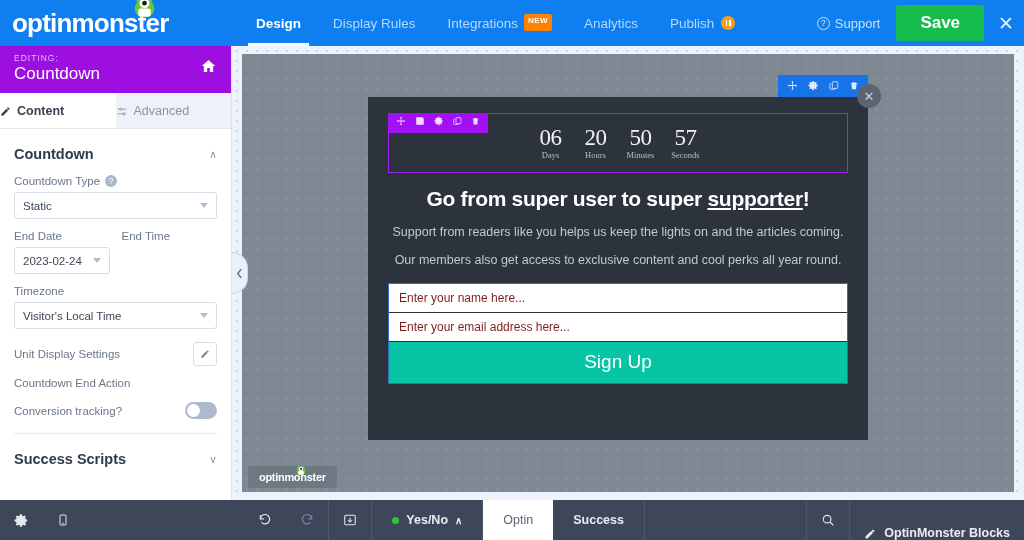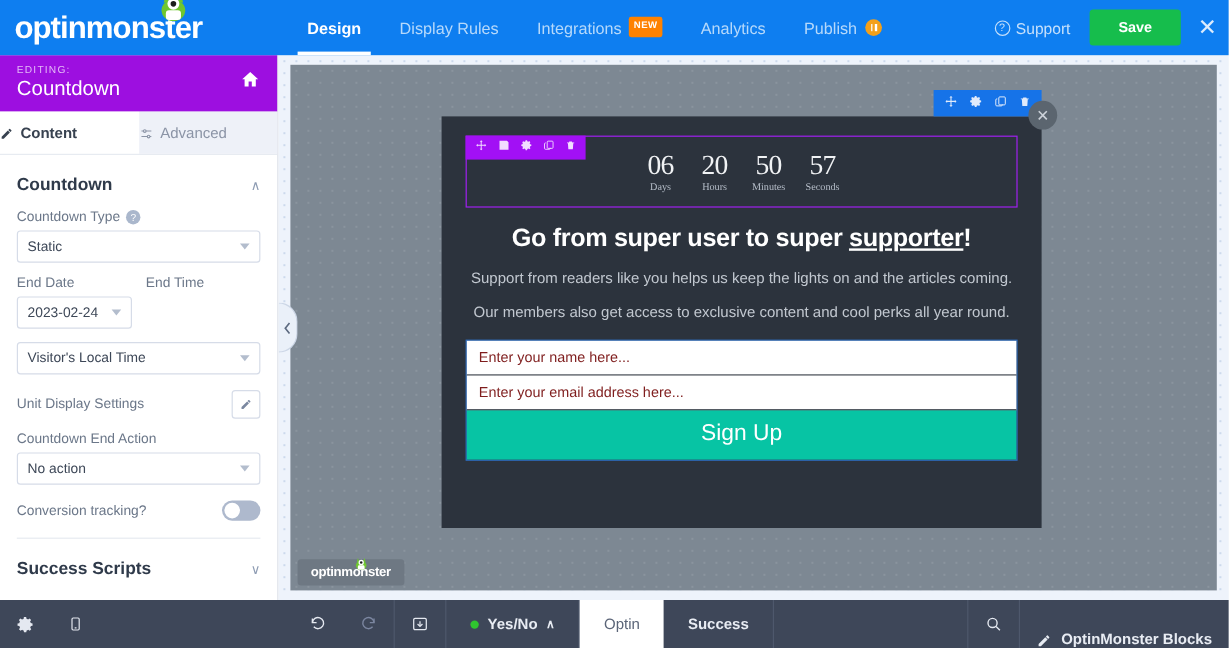--- a/index.html
+++ b/index.html
@@ -47,21 +47,21 @@
   .badge-pause i { width: 1.5px; height: 6px; background: #fff; margin: 0 .8px; display: block; }
   .top-right { display: flex; align-items: center; gap: 0; padding-right: 10px; }
   .support {
     display: flex; align-items: center; color: #c6e0fb; font-size: 13px; cursor: pointer; gap: 5px;
   }
   .q-circle {
     width: 13px; height: 13px; border: 1.2px solid #c6e0fb; border-radius: 50%;
     font-size: 9px; display: flex; align-items: center; justify-content: center; color:#c6e0fb;
   }
   .save-btn {
-    background: #16bd4c; color: #fff; font-size: 12px; font-weight: 700;
+    background: #16bd4c; color: #fff; font-size: 17px; font-weight: 700;
     padding: 8px 24px; border-radius: 3px; margin-left: 16px; cursor: pointer; border: none;
   }
   .close-x { color: #dcecfd; font-size: 19px; margin-left: 14px; cursor: pointer; line-height: 1; font-weight: 300;}
 
   
   .body { flex: 1 1 auto; display: flex; min-height: 0; position: relative; }
 
   
   .sidebar {
     width: 232px; flex: 0 0 232px; background: #fff; display: flex; flex-direction: column;
@@ -324,41 +324,38 @@
               <span>2023-02-24</span>
               <span class="caret"></span>
             </div>
           </div>
           <div class="field">
             <div class="field-label">End Time</div>
           </div>
         </div>
 
         <div class="field">
+          <div class="field-label">Timezone</div>
           <div class="select">
             <span>Visitor's Local Time</span>
             <span class="caret"></span>
           </div>
         </div>
 
         <div class="inline-row">
           <span class="inline-label">Unit Display Settings</span>
           <div class="icon-btn">
             <svg width="10" height="10" viewBox="0 0 24 24" fill="#7b88a0">
                 <path d="M3 17.2 V21 h3.8 L18 9.8 l-3.8-3.8 Z M20.7 7.1 a1 1 0 0 0 0-1.4 l-2.4-2.4 a1 1 0 0 0-1.4 0 l-1.8 1.8 3.8 3.8 Z"></path>
               </svg>
           </div>
         </div>
 
         <div class="field">
           <div class="field-label">Countdown End Action</div>
-          <div class="select">
-            <span>No action</span>
-            <span class="caret"></span>
-          </div>
         </div>
 
         <div class="inline-row">
           <span class="inline-label">Conversion tracking?</span>
           <div class="toggle">
               <i></i>
             </div>
         </div>
 
         <div class="divider"></div>

